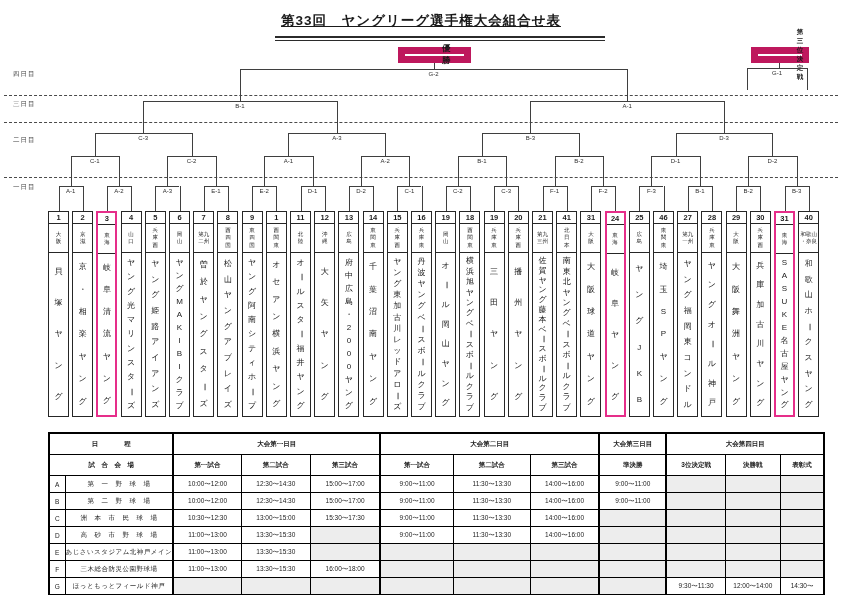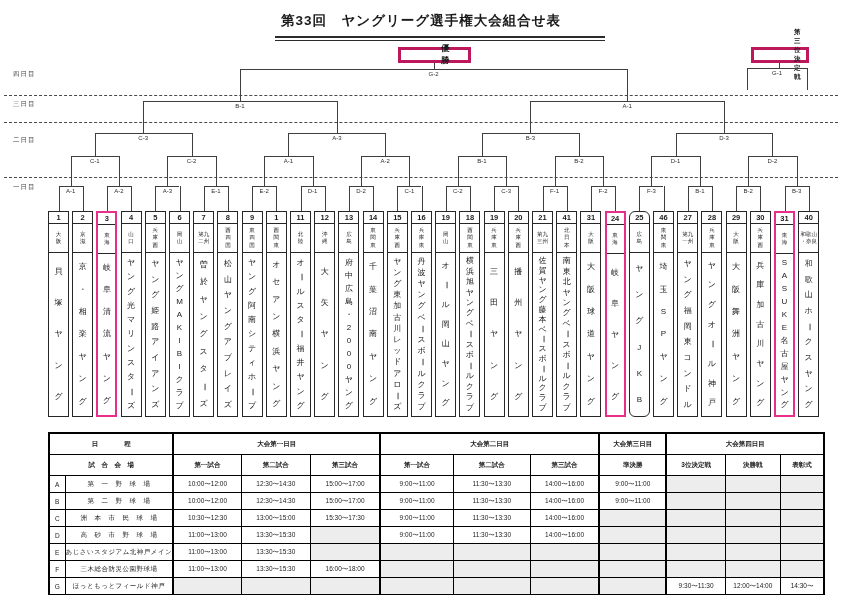--- a/index.html
+++ b/index.html
@@ -1,21 +1,21 @@
 <!DOCTYPE html>
 <html><head>
 <meta charset="utf-8">
 <style>
   html,body{margin:0;padding:0;background:#fff;}
   #canvas{position:relative;width:842px;height:595px;background:#fff;overflow:hidden;
           font-family:"Liberation Sans","DejaVu Sans",sans-serif;color:#1a1a1a;}
   .abs{position:absolute;}
-  #title{top:12px;left:0;width:842px;text-align:center;font-size:13.5px;font-weight:bold;letter-spacing:1px;}
+  #title{top:12px;left:0;width:842px;text-align:center;font-size:13.5px;font-weight:bold;letter-spacing:1px;text-decoration:underline;}
   #title-underline{top:36px;left:275px;width:330px;height:2px;border-top:2px solid #2b2b2b;border-bottom:1px solid #2b2b2b;}
-  .code-box{border:3px solid #be185d;background:#fff;display:flex;align-items:center;justify-content:center;
+  .code-box{border:7px solid #be185d;background:#fff;display:flex;align-items:center;justify-content:center;
             font-weight:bold;box-sizing:border-box;padding-left:40px;}
   #champion-box{left:398px;top:47px;width:73px;height:16px;font-size:8.5px;letter-spacing:4px;}
   #third-box{left:751px;top:47px;width:58px;height:16px;font-size:6.5px;font-weight:bold;}
   .day-label{left:13px;font-size:6.5px;color:#3d3d3d;letter-spacing:1px;}
   .dash{left:4px;width:834px;height:0;border-top:1px dashed #4a4a4a;}
   .bline{background:#3f3f3f;}
   .mlabel{font-size:6px;color:#2e2e2e;transform:translateX(-50%);white-space:nowrap;background:#fff;padding:0 1px;line-height:1;}
   .team{position:absolute;top:211px;height:206px;width:21px;box-sizing:border-box;border:1px solid #262626;
         background:#fff;display:flex;flex-direction:column;}
   .team.hl{border:2.5px solid #e62e8a;}
@@ -460,21 +460,21 @@
         <div class="t-region">東
 海</div>
         <div class="t-name">
           <span>岐</span>
           <span>阜</span>
           <span>ヤ</span>
           <span>ン</span>
           <span>グ</span>
         </div>
       </div>
-      <div class="team" style="left: 628.8px; border-radius: 6px;">
+      <div class="team" style="left: 628.8px;">
         <div class="t-no">25</div>
         <div class="t-region">広
 島</div>
         <div class="t-name">
           <span>ヤ</span>
           <span>ン</span>
           <span>グ</span>
           <span>J</span>
           <span>K</span>
           <span>B</span>

